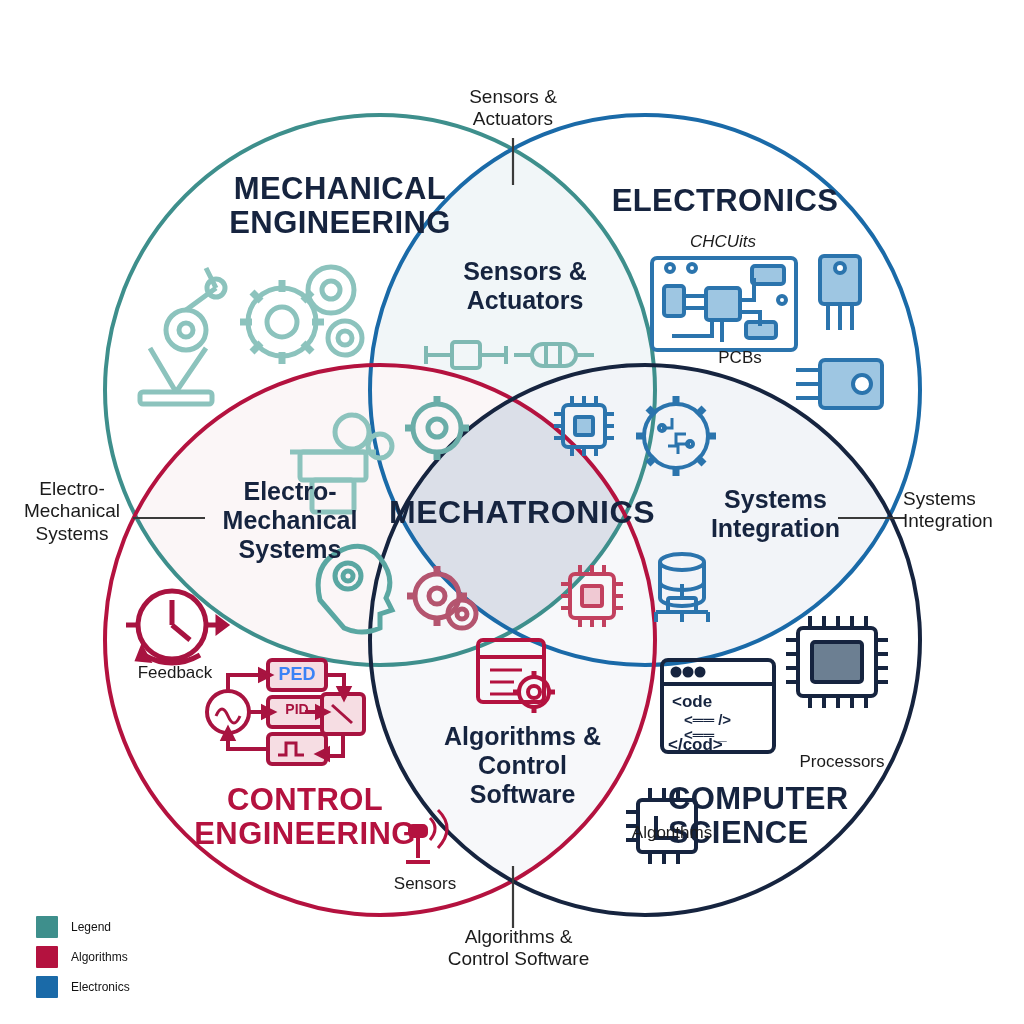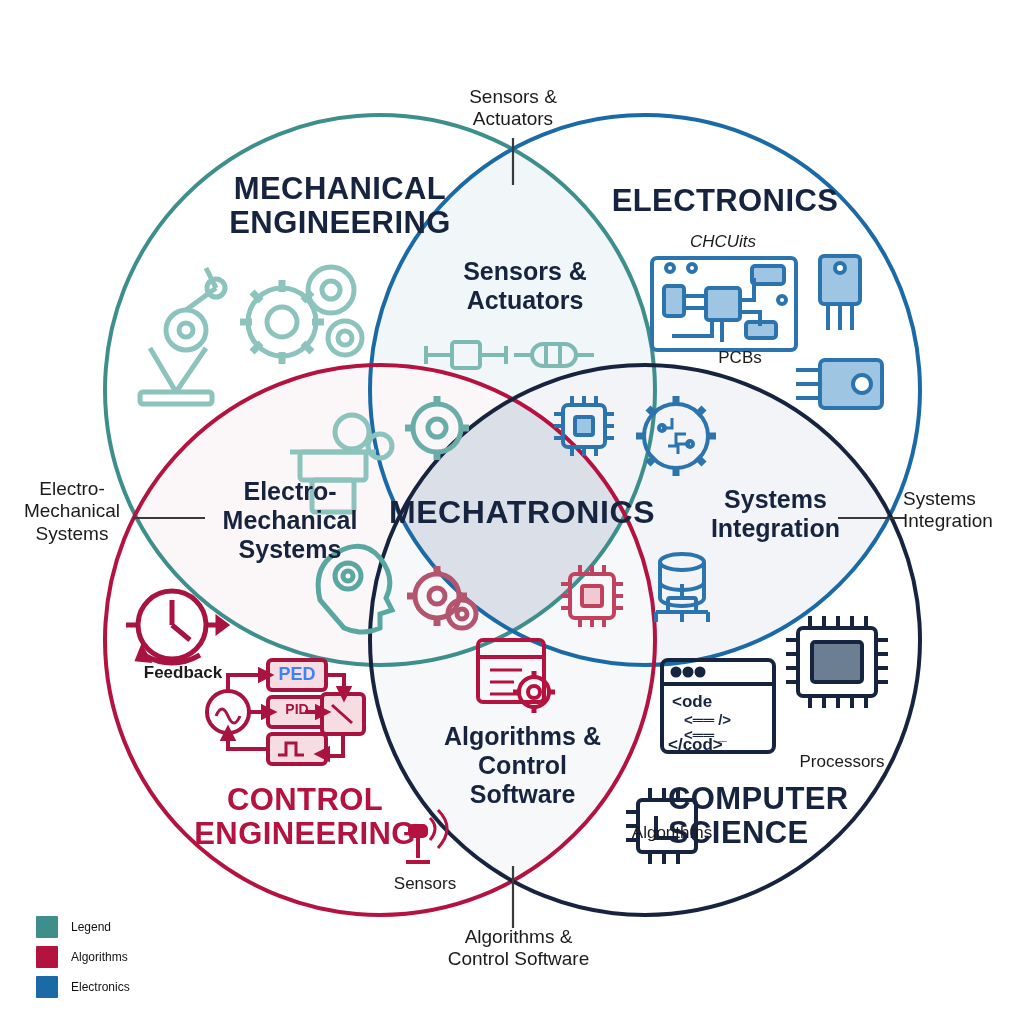--- a/index.html
+++ b/index.html
@@ -342,21 +342,21 @@
   <div class="outer-label" style="left:903px;top:488px;width:125px;text-align:left;">Systems
 Integration</div>
 
   <div class="outer-label" style="left:396px;top:926px;width:245px;">Algorithms &amp;
 Control Software</div>
 
   <div class="mini-label" style="left:643px;top:232px;width:160px;font-style:italic;">CHCUits</div>
 
   <div class="mini-label" style="left:660px;top:348px;width:160px;">PCBs</div>
 
-  <div class="mini-label" style="left:108px;top:663px;width:150px;font-weight:bold;">Feedback</div>
+  <div class="mini-label" style="left:100px;top:663px;width:150px;">Feedback</div>
 
   <div class="mini-label" style="left:360px;top:874px;width:130px;">Sensors</div>
 
   <div class="mini-label" style="left:602px;top:823px;width:140px;">Algorithms</div>
 
   <div class="mini-label" style="left:772px;top:752px;width:140px;">Processors</div>
 
   <div class="mini-label" style="left:268px;top:664px;width:58px;font-size:18px;color:#3b82f6;font-weight:bold;">PED</div>
   <div class="mini-label" style="left:268px;top:701px;width:58px;font-size:14px;color:#a81340;font-weight:bold;">PID</div>
 

